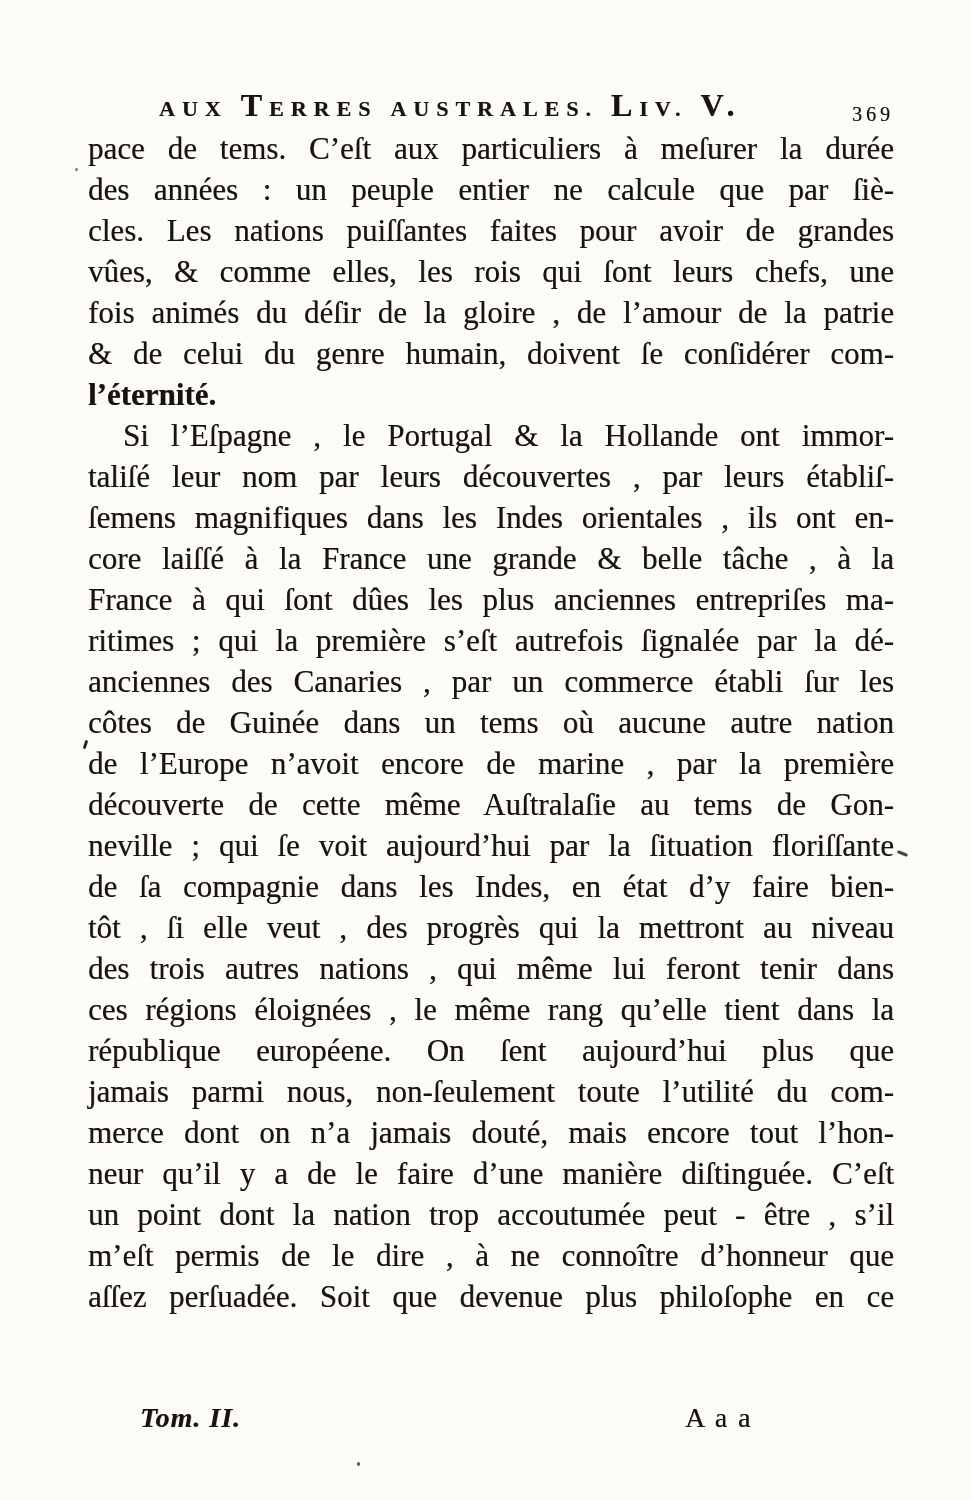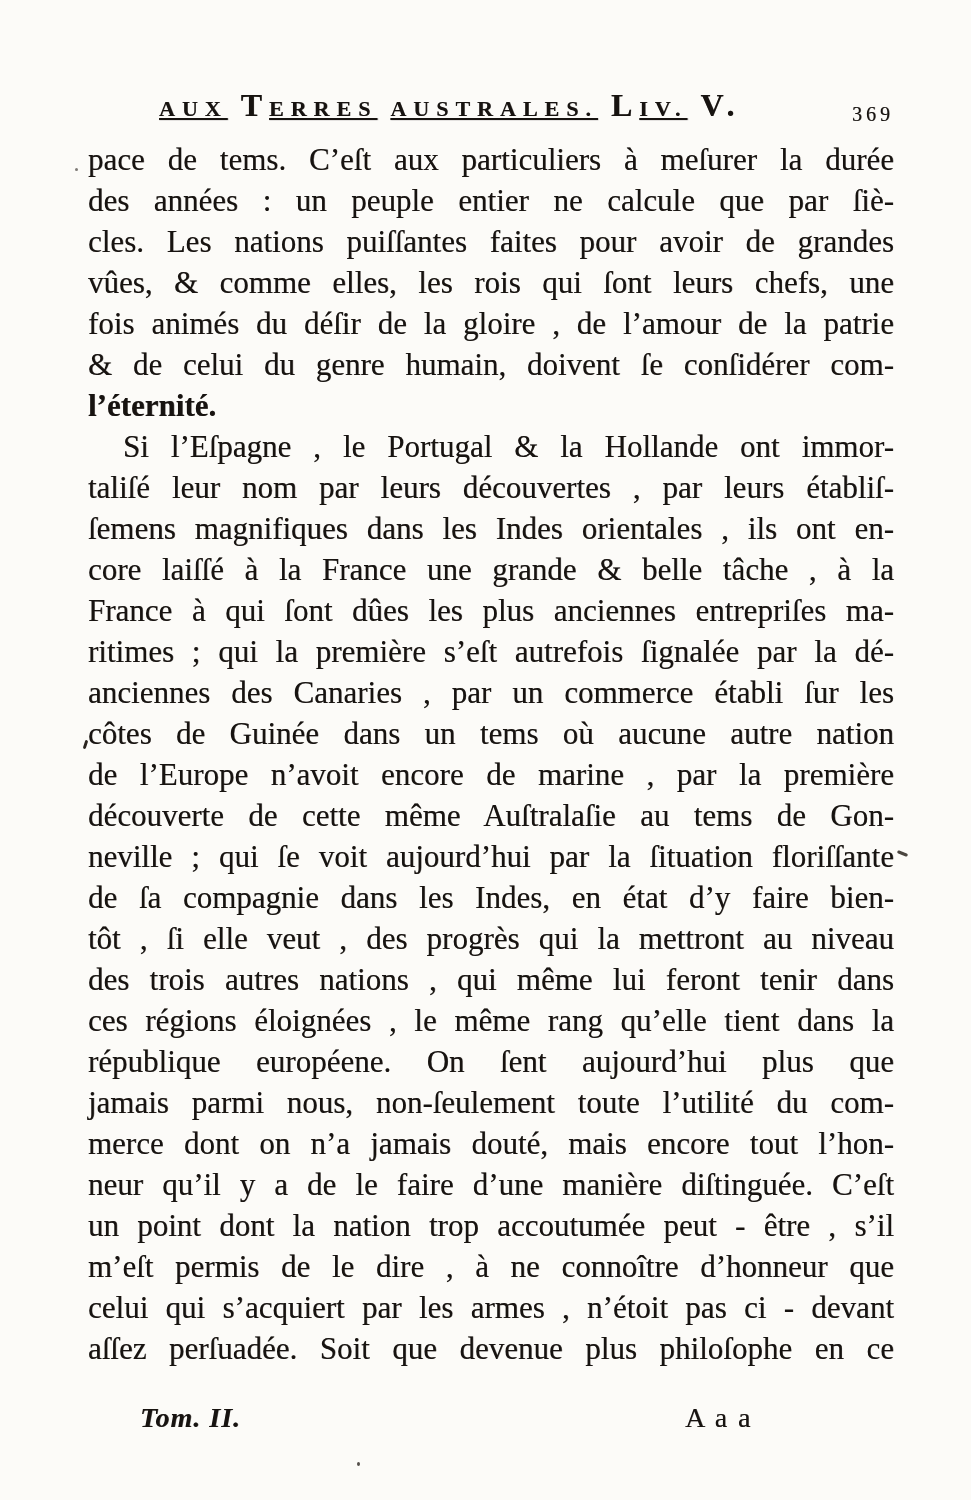--- a/index.html
+++ b/index.html
@@ -20,30 +20,30 @@
   }
   .running-title {
     position:absolute; left:50%; bottom:0;
     transform:translateX(-57%);
     white-space:nowrap;
     font-weight:bold;
     letter-spacing:7px;
   }
   .hdr-sc  { font-size:22px; text-transform:uppercase; }
   .hdr-cap { font-size:32px; }
-  .hdr-gap { margin-right:13px;text-decoration:underline; }
+  .hdr-gap { margin-right:13px; }
   .page-number {
     position:absolute; right:0; bottom:-2px;
     font-size:20px; letter-spacing:4px;
   }
 
   
   .body-text {
     position:absolute; top:128px; left:88px; width:806px;
-    font-size:31px; line-height:41px;margin-top:11px;
+    font-size:31px; line-height:41px;
   }
   .line {
     height:41px;
     text-align:justify;
     text-align-last:justify;
     text-justify:inter-word;
     white-space:normal;
   }
   .line.para-end { text-align-last:left;font-weight:bold; }
   .line.indent   { padding-left:35px; }
@@ -102,21 +102,20 @@
       <div class="line">de ſa compagnie dans les Indes, en état d’y faire bien-</div>
       <div class="line">tôt , ſi elle veut , des progrès qui la mettront au niveau</div>
       <div class="line">des trois autres nations , qui même lui feront tenir dans</div>
       <div class="line">ces régions éloignées , le même rang qu’elle tient dans la</div>
       <div class="line">république européene. On ſent aujourd’hui plus que</div>
       <div class="line">jamais parmi nous, non-ſeulement toute l’utilité du com-</div>
       <div class="line">merce dont on n’a jamais douté, mais encore tout l’hon-</div>
       <div class="line">neur qu’il y a de le faire d’une manière diſtinguée. C’eſt</div>
       <div class="line">un point dont la nation trop accoutumée peut - être , s’il</div>
       <div class="line">m’eſt permis de le dire , à ne connoître d’honneur que</div>
-      <div class="line">celui qui s’acquiert par les armes , n’étoit pas ci - devant</div>
       <div class="line">aſſez perſuadée. Soit que devenue plus philoſophe en ce</div>
     </div>
 
   <div class="footer">
     <div class="volume-label">Tom. II.</div>
     <div class="signature-mark">A a a</div>
   </div>
 
   <div class="speck speck-comma-left"></div>
   <div class="speck speck-dash-right"></div>

